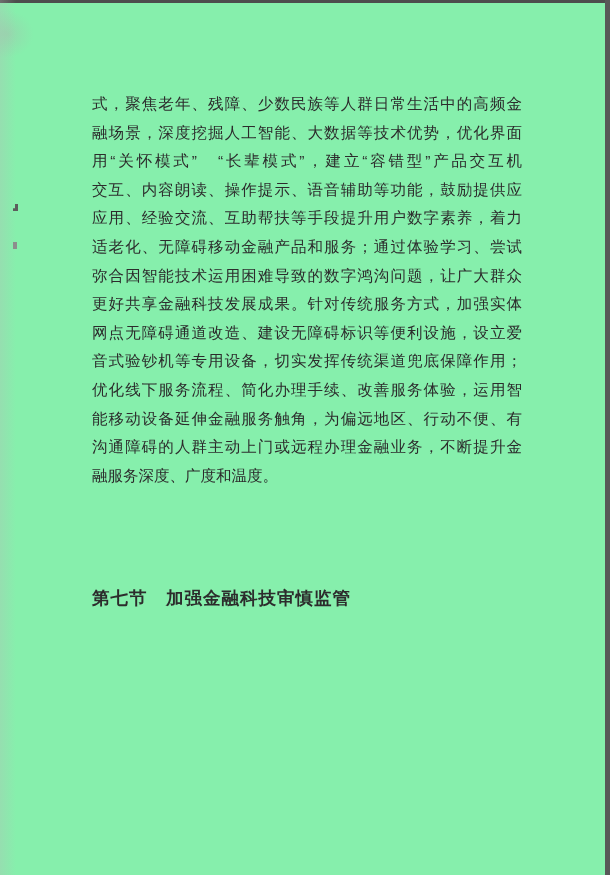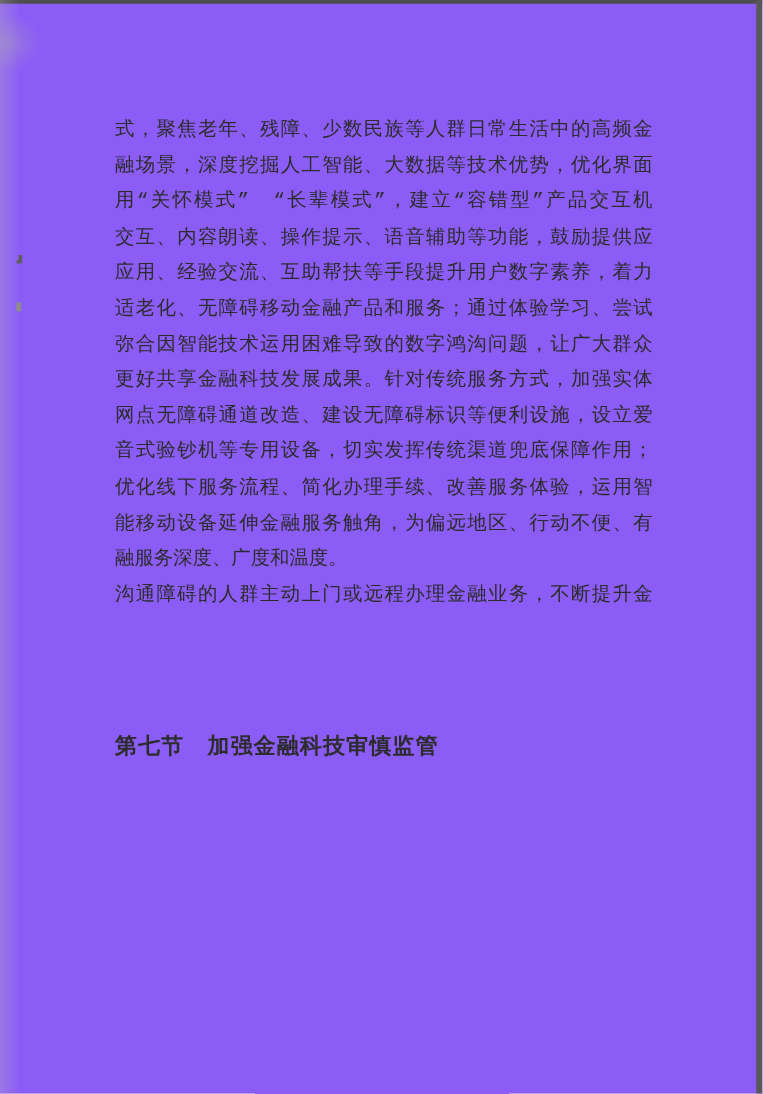--- a/index.html
+++ b/index.html
@@ -1,22 +1,22 @@
 <!DOCTYPE html>
 <html><head>
 <meta charset="utf-8">
 <style>
   html, body { margin: 0; padding: 0; background: #ffffff; }
   .page {
     position: relative;
     width: 610px;
     height: 875px;
-    background: #8b5cf6;
+    background: #86efac;
     overflow: hidden;
-    font-family: Liberation Mono, monospace;
+    font-family: Liberation Sans, sans-serif;
   }
   
   .top-edge-line {
     position: absolute; top: 0; left: 0;
     width: 610px; height: 3px; background: #4d4d4d;
   }
   .right-edge-line {
     position: absolute; top: 0; right: 0;
     width: 5px; height: 875px; background: #585858;
   }
@@ -98,21 +98,21 @@
     <div class="line">用“关怀模式”　“长辈模式”，建立“容错型”产品交互机</div>
     <div class="line">交互、内容朗读、操作提示、语音辅助等功能，鼓励提供应</div>
     <div class="line">应用、经验交流、互助帮扶等手段提升用户数字素养，着力</div>
     <div class="line">适老化、无障碍移动金融产品和服务；通过体验学习、尝试</div>
     <div class="line">弥合因智能技术运用困难导致的数字鸿沟问题，让广大群众</div>
     <div class="line">更好共享金融科技发展成果。针对传统服务方式，加强实体</div>
     <div class="line">网点无障碍通道改造、建设无障碍标识等便利设施，设立爱</div>
     <div class="line">音式验钞机等专用设备，切实发挥传统渠道兜底保障作用；</div>
     <div class="line">优化线下服务流程、简化办理手续、改善服务体验，运用智</div>
     <div class="line">能移动设备延伸金融服务触角，为偏远地区、行动不便、有</div>
+    <div class="line">沟通障碍的人群主动上门或远程办理金融业务，不断提升金</div>
     <div class="line no-stretch">融服务深度、广度和温度。</div>
-    <div class="line">沟通障碍的人群主动上门或远程办理金融业务，不断提升金</div>
   </div>
 
   <div class="section-heading">第七节　加强金融科技审慎监管</div>
 
 
 
 </div>
 
 </body></html>

